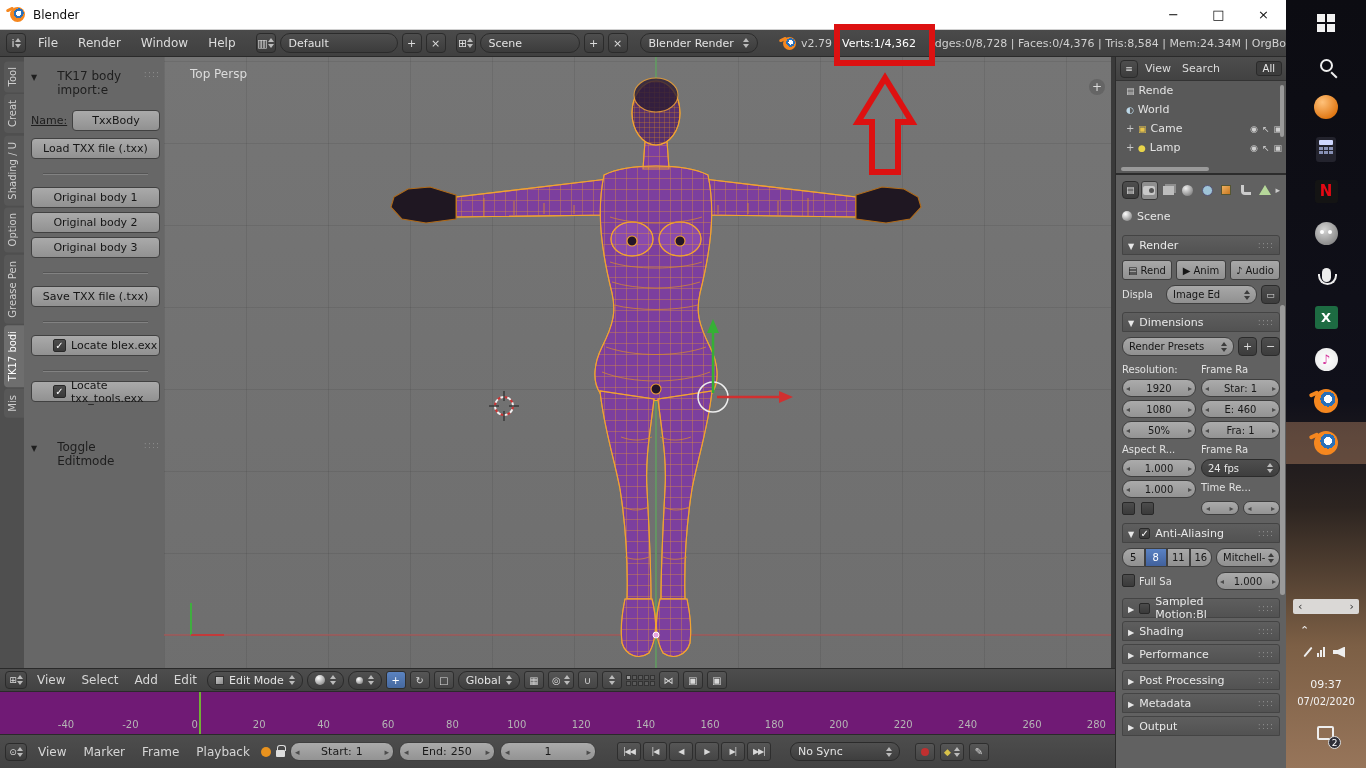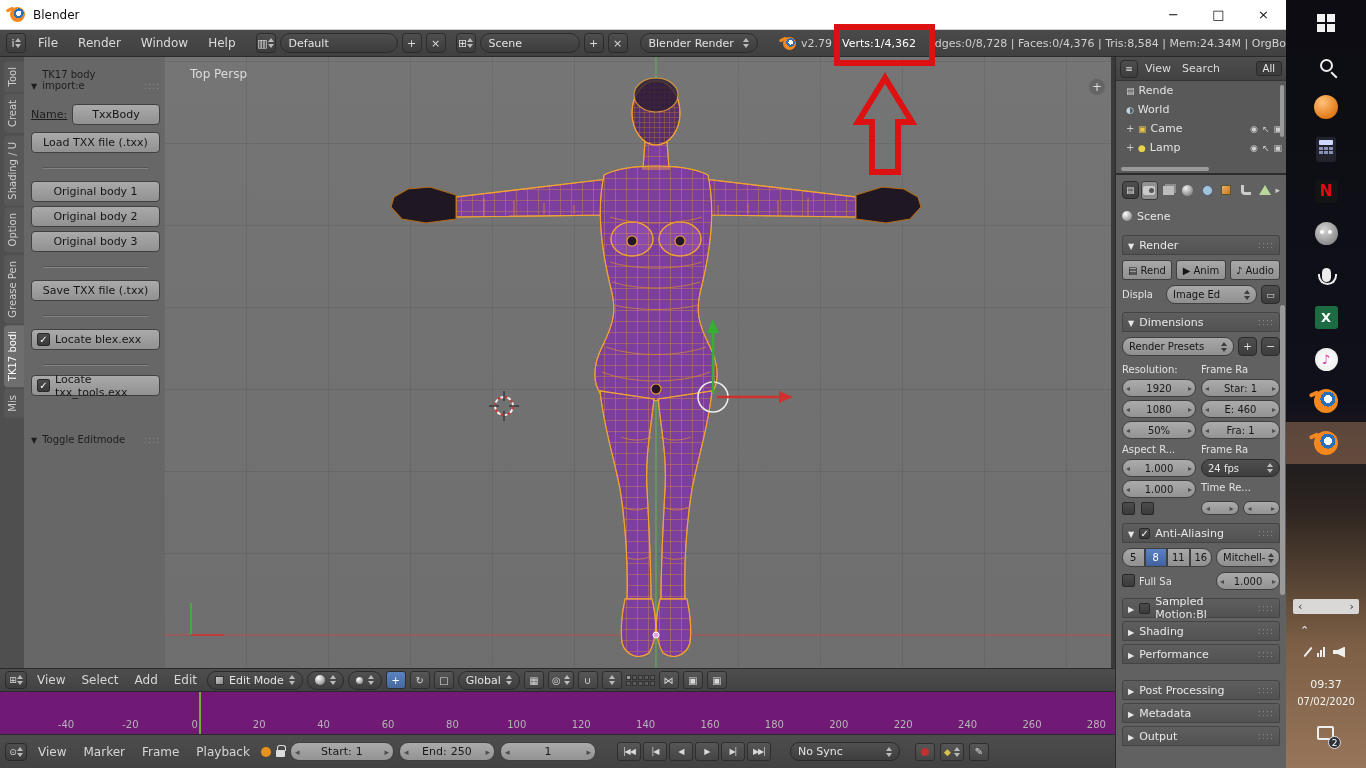--- a/index.html
+++ b/index.html
@@ -30,33 +30,33 @@
   .stats .verts { color:#fff; margin-right:12px; }
   .ib-right { position:absolute; left:783px; top:0; height:27px; display:flex; align-items:center; gap:5px; }
   .version { color:#cfcfcf; font-size:11px; }
 
   
   .toolshelf { position:absolute; left:0; top:57px; width:168px; height:611px; background:#676767; border-right:1px solid #2c2c2c; display:flex; }
   .tabs-col { width:24px; background:#4f4f4f; padding-top:4px; display:flex; flex-direction:column; gap:2px; align-items:flex-end; }
   .vtab { writing-mode:vertical-rl; transform:rotate(180deg); background:#585858; color:#cfcfcf; font-size:10px; padding:6px 3px; border-radius:0 4px 4px 0; text-align:center; width:20px; }
   .vtab.active { background:#6e6e6e; color:#fff; }
   .shelf-content { flex:1; padding:4px 7px; overflow:hidden; }
-  .shelf-hdr { display:flex; align-items:flex-end; gap:5px; color:#1e1e1e; font-size:10px; margin-top:8px; }
+  .shelf-hdr { display:flex; align-items:flex-start; gap:20px; color:#1e1e1e; font-size:12px; margin-top:8px; }
   .tri-down::before { content:"▼"; font-size:8px; color:inherit; }
   .tri-right::before { content:"▶"; font-size:8px; color:inherit; }
   .grip { margin-left:auto; color:#8d8d8d; font-size:9px; letter-spacing:1px; }
   .grip::before { content:"::::"; }
   .btn { height:21px; background:linear-gradient(#aaaaaa,#919191); border:1px solid #414141; border-radius:4px; color:#161616; font-size:11px; display:flex; align-items:center; justify-content:center; gap:5px; }
   .name-row { display:flex; align-items:center; gap:5px; margin-top:13px; }
   .name-row .lbl { color:#1e1e1e; font-size:11px;text-decoration:underline; }
   .name-row .btn { flex:1; }
   .sep { height:1px; background:#555; box-shadow:0 1px 0 rgba(255,255,255,.18); margin:14px 12px 0 12px; }
   .cb { width:13px; height:13px; border-radius:2px; background:linear-gradient(#4c4c4c,#3a3a3a); border:1px solid #282828; color:#fff; font-size:10px; line-height:11px; text-align:center; flex:none; }
   .cb.on::after { content:"✓"; }
-  .btn.left { justify-content:flex-start; padding-left:5px; }
+  .btn.left { justify-content:flex-start; padding-left:21px; }
 
   
   .viewport { position:absolute; left:164px; top:57px; width:947px; height:751px; overflow:hidden;
     background:
       repeating-linear-gradient(to right, rgba(0,0,0,.08) 0 1px, transparent 1px 82px),
       repeating-linear-gradient(to bottom, rgba(0,0,0,.08) 0 1px, transparent 1px 82px),
       linear-gradient(#757575,#6d6d6d);
     background-position: 0 0, 0 4px, 0 0; text-align: center; }
   .vp-label { position:absolute; left:26px; top:10px; color:#dcdcdc; font-size:12px; }
   .vp-obj { position:absolute; left:69px; bottom:8px; color:#e8e8e8; font-size:11px; }
@@ -536,21 +536,21 @@
       <div class="phdr" style="margin-top:3px;">
         <span class="tri-right"></span>
         <span>Shading</span>
         <span class="grip"></span>
       </div>
       <div class="phdr" style="margin-top:3px;">
         <span class="tri-right"></span>
         <span>Performance</span>
         <span class="grip"></span>
       </div>
-      <div class="phdr" style="margin-top:16px;">
+      <div class="phdr" style="margin-top:6px;">
         <span class="tri-right"></span>
         <span>Post Processing</span>
         <span class="grip"></span>
       </div>
       <div class="phdr" style="margin-top:3px;">
         <span class="tri-right"></span>
         <span>Metadata</span>
         <span class="grip"></span>
       </div>
       <div class="phdr" style="margin-top:3px;">

